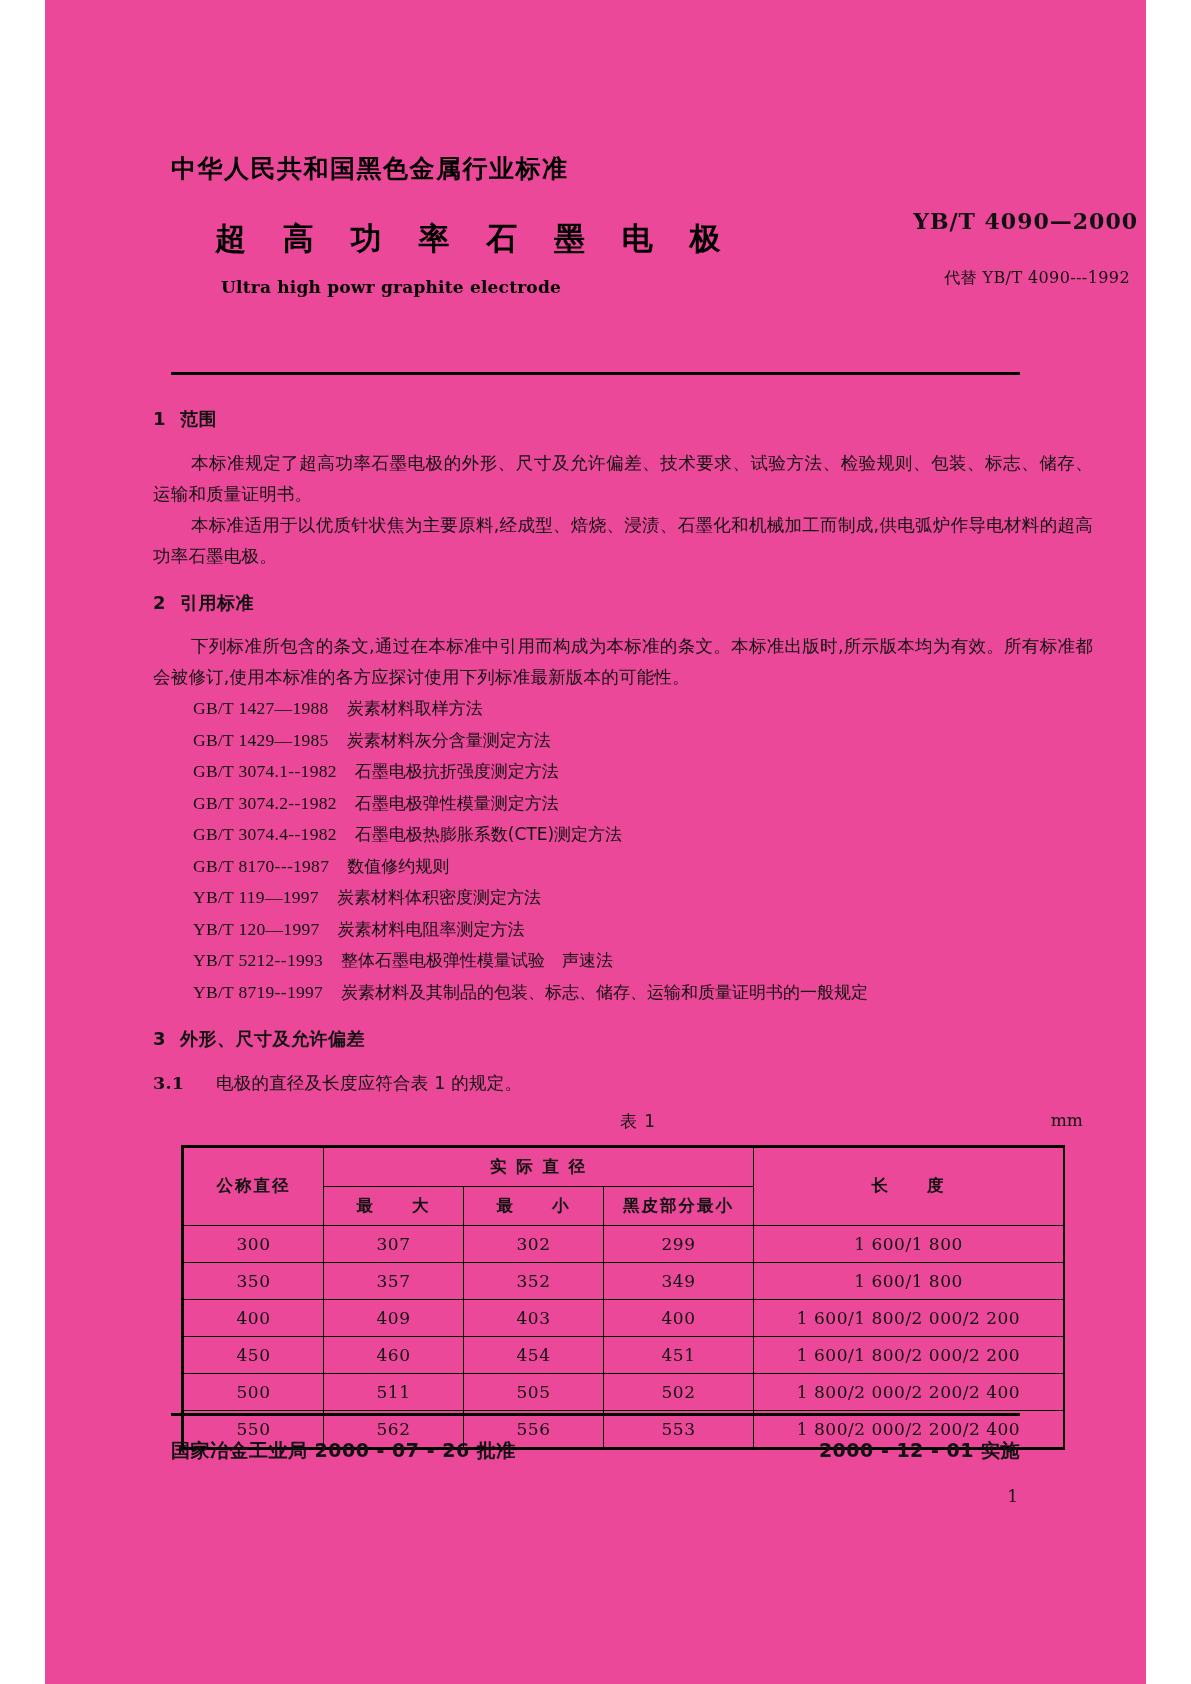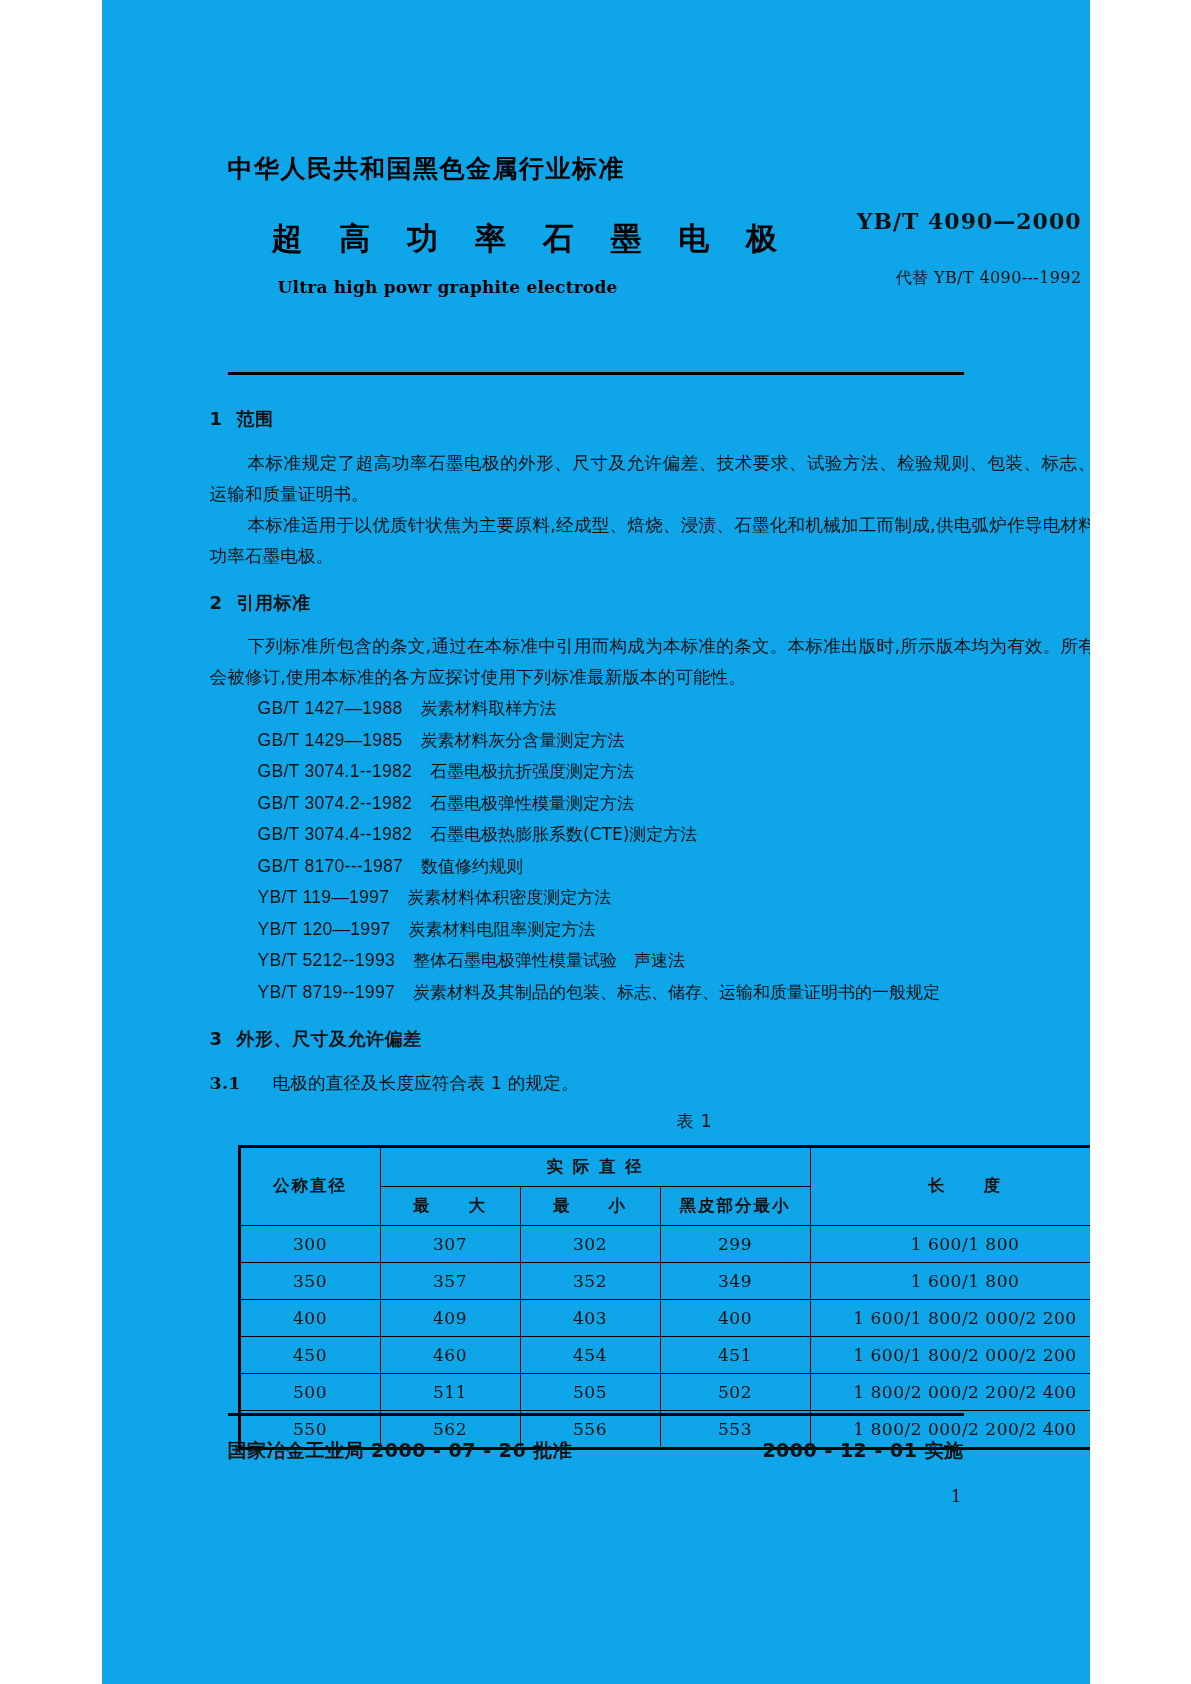--- a/index.html
+++ b/index.html
@@ -7,24 +7,24 @@
     margin: 0;
     padding: 0;
     background: #ffffff;
   }
   body {
     font-family: "DejaVu Sans", "Liberation Sans", sans-serif;
     color: #111111;
   }
   .page {
     position: relative;
-    width: 988px;
+    width: 1101px;
     height: 1684px;
     margin: 0 auto;
-    background: #0ea5e9;
+    background: #ec4899;
     box-sizing: border-box;
     padding: 0;
     overflow: hidden;
   }
 
   
   .masthead {
     position: relative;
     height: 215px;
     padding-top: 155px;
@@ -65,21 +65,21 @@
     top: 208px;
     font-family: "DejaVu Serif", "Liberation Serif", serif;
     font-weight: bold;
     font-size: 22px;
     letter-spacing: 1px;
     white-space: nowrap;
     margin-left: 7px;
   }
   .std-replaces {
     position: absolute;
-    right: 8px;
+    right: 16px;
     top: 268px;
     font-family: "DejaVu Serif", "Liberation Serif", serif;
     font-size: 16px;
     letter-spacing: 0.4px;
     white-space: nowrap;
   }
   .rule-top {
     position: absolute;
     left: 126px;
     right: 126px;
@@ -121,23 +121,22 @@
     margin: 0;
     padding: 0 0 0 40px;
   }
   .ref-list li {
     font-family: "DejaVu Serif", "Liberation Serif", serif;
     font-size: 17.5px;
     line-height: 31.5px;
     white-space: nowrap;
   }
   .ref-list li .code {
-    font-family: Liberation Sans, sans-serif;
+    font-family: Liberation Serif, serif;
     letter-spacing: 0.3px;
-    margin-left: 8px;
   }
   .ref-list li .desc {
     font-family: "DejaVu Sans", "Liberation Sans", sans-serif;
     font-size: 17px;
     margin-left: 18px;
     text-align: right;
   }
 
   p.clause {
     font-family: "DejaVu Sans", "Liberation Sans", sans-serif;

